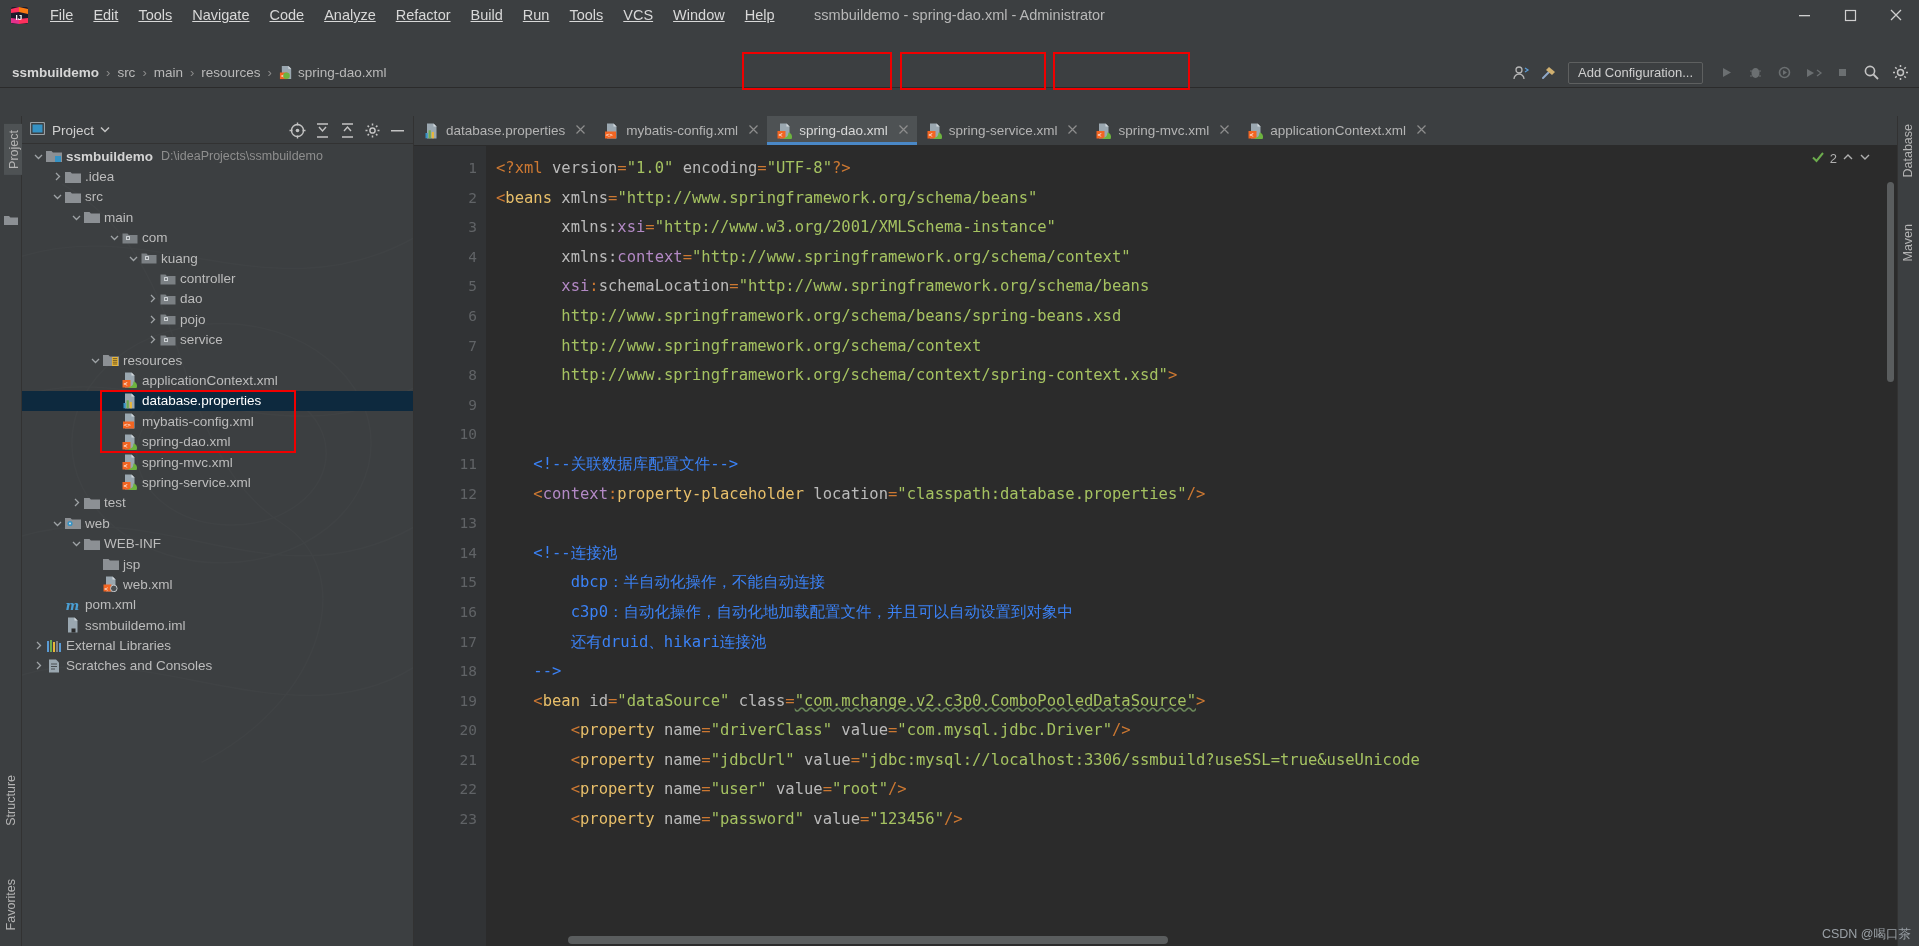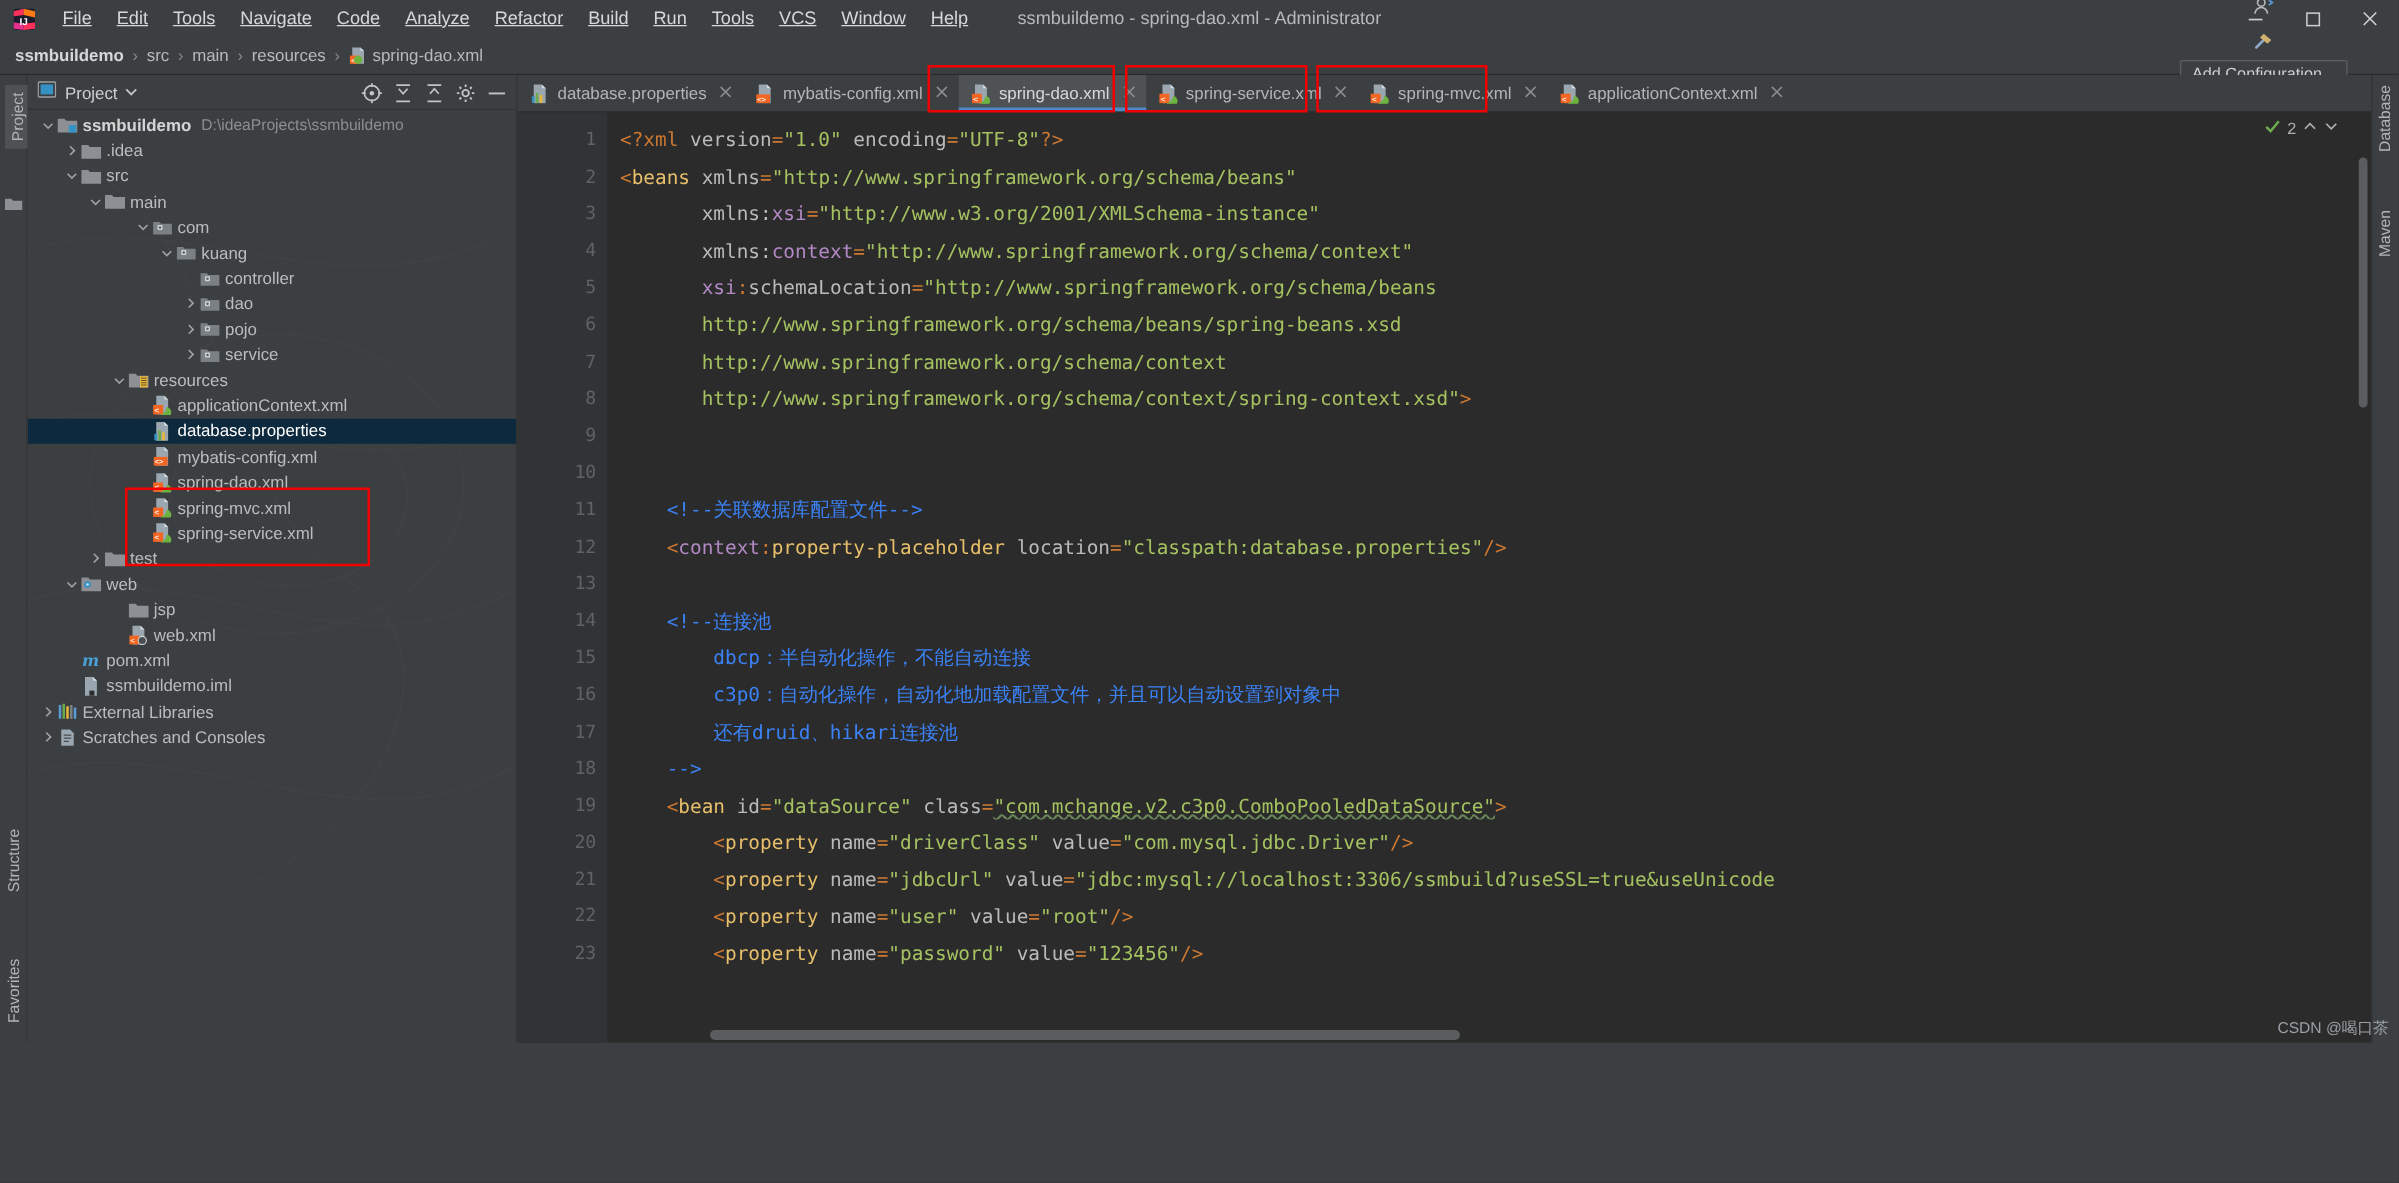--- a/index.html
+++ b/index.html
@@ -3,21 +3,21 @@
 <meta charset="utf-8">
 <style>
   * { box-sizing: border-box; margin: 0; padding: 0; }
   html, body {
     width: 1919px; height: 946px;
     background: #3c3f41;
     font-family: "Liberation Sans", "DejaVu Sans", sans-serif;
     color: #bbbbbb;
     overflow: hidden;
   }
-  .app { position: relative; width: 1919px; height: 834px; display: flex; flex-direction: column; }
+  .app { position: relative; width: 1919px; height: 946px; display: flex; flex-direction: column; gap: 28px; }
 
   
   .titlebar {
     height: 30px; background: #3c3f41; display: flex; align-items: center;
     flex: 0 0 30px; position: relative;
   }
   .logo { width: 26px; height: 30px; display:flex; align-items:center; justify-content:center; margin-left: 6px;}
   .logo svg { display:block; }
   .menu { display: flex; align-items: center; height: 30px; margin-left: 8px; }
   .menu-item {
@@ -37,21 +37,21 @@
   .navbar {
     height: 30px; flex: 0 0 30px; background: #3c3f41; display: flex; align-items: center;
     position: relative; border-bottom: 1px solid #2b2b2b;
   }
   .crumbs { display: flex; align-items: center; padding-left: 12px; font-size: 13.5px; }
   .crumb { color: #b9b9b9; white-space: nowrap; }
   .crumb.bold { font-weight: bold; color: #d6d6d6; }
   .crumb-sep { color: #8a8a8a; margin: 0 7px; font-size: 13px; }
   .crumb-icon { margin-right: 4px; display:inline-flex; vertical-align: -3px; }
 
-  .nav-right { margin-left: auto; display:flex; align-items:center; padding-right: 6px; gap: 2px; flex-direction: column; }
+  .nav-right { margin-left: auto; display:flex; align-items:center; padding-right: 6px; gap: 2px; }
   .icon-btn { width: 26px; height: 26px; display: flex; align-items: center; justify-content: center; }
   .add-config {
     height: 22px; border: 1px solid #5e6060; background: #3c3f41; color: #cfcfcf;
     font-size: 13px; padding: 0 9px; display: flex; align-items: center; border-radius: 2px;
     margin: 0 4px;
   }
   .run-icons { display: flex; align-items: center; gap: 3px; margin-left: 4px; }
 
   
   .body { flex: 1 1 auto; display: flex; min-height: 0; position: relative; }
@@ -641,20 +641,33 @@
             <span class="ticon">
               <svg width="16" height="16" viewBox="0 0 16 16">
                 <path d="M0 3 h5.5 l1.4 1.6 H16 V14 H0 Z" fill="#8c9094"></path>
                 <circle cx="5" cy="8.5" r="2.6" fill="#3592c4"></circle>
                 <circle cx="5" cy="8.5" r="1" fill="#cfe4f0"></circle>
               </svg>
             </span>
             <span class="tlabel">web</span>
           </div>
           <div class="tree-row">
+            <span class="arrow" style="margin-left: 48px;">
+              <svg width="9" height="9" viewBox="0 0 9 9">
+                <path d="M1 3 L4.5 6.5 L8 3" fill="none" stroke="#9fa3a6" stroke-width="1.3"></path>
+              </svg>
+            </span>
+            <span class="ticon">
+              <svg width="16" height="16" viewBox="0 0 16 16">
+                <path d="M0 3 h5.5 l1.4 1.6 H16 V14 H0 Z" fill="#8c9094"></path>
+              </svg>
+            </span>
+            <span class="tlabel">WEB-INF</span>
+          </div>
+          <div class="tree-row">
             <span class="arrow" style="margin-left: 67px;"></span>
             <span class="ticon">
               <svg width="16" height="16" viewBox="0 0 16 16">
                 <path d="M0 3 h5.5 l1.4 1.6 H16 V14 H0 Z" fill="#8c9094"></path>
               </svg>
             </span>
             <span class="tlabel">jsp</span>
           </div>
           <div class="tree-row">
             <span class="arrow" style="margin-left: 67px;"></span>

